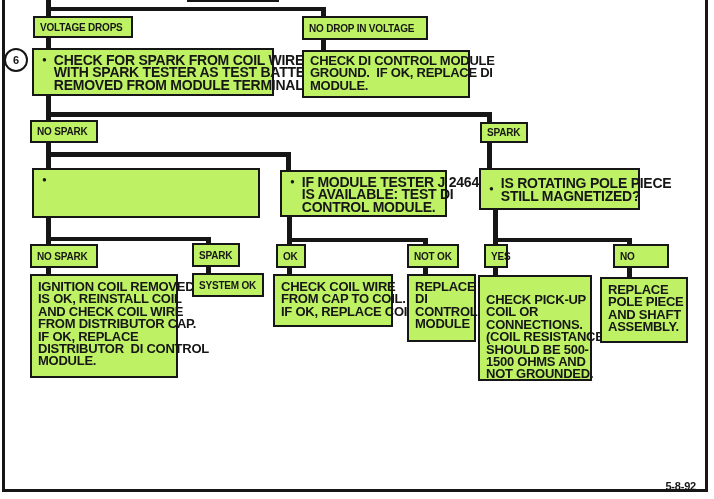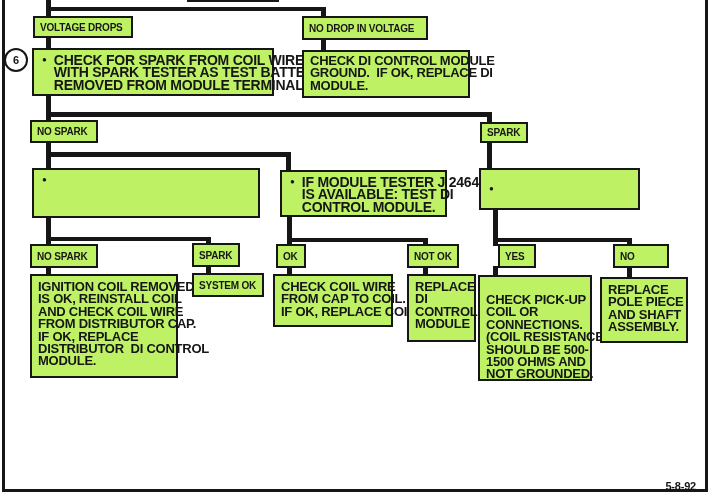--- a/index.html
+++ b/index.html
@@ -94,27 +94,29 @@
     <span class="dot">●</span>
   </div>
   <div class="bx bul" style="left:280px;top:170px;width:167px;height:47px;">
     <span class="dot">●</span>
     <span class="bt">IF MODULE TESTER J 24642
 IS AVAILABLE: TEST DI
 CONTROL MODULE.</span>
   </div>
   <div class="bx bul" style="left:479px;top:168px;width:161px;height:42px;align-items:center;">
     <span class="dot">●</span>
+    <span class="bt">IS ROTATING POLE PIECE
+STILL MAGNETIZED?</span>
   </div>
 
   <div class="bx lbl" style="left:30px;top:244px;width:68px;height:24px;">NO SPARK</div>
   <div class="bx lbl" style="left:192px;top:243px;width:48px;height:24px;">SPARK</div>
   <div class="bx lbl" style="left:276px;top:244px;width:30px;height:24px;">OK</div>
   <div class="bx lbl" style="left:407px;top:244px;width:52px;height:24px;">NOT OK</div>
-  <div class="bx lbl" style="left:498px;top:244px;width:38px;height:24px;">YES</div>
+  <div class="bx lbl" style="left:484px;top:244px;width:24px;height:24px;">YES</div>
   <div class="bx lbl" style="left:613px;top:244px;width:56px;height:24px;">NO</div>
 
   <div class="bx txt" style="left:30px;top:274px;width:148px;height:104px;padding-top:5px;">IGNITION COIL REMOVED
 IS OK, REINSTALL COIL
 AND CHECK COIL WIRE
 FROM DISTRIBUTOR CAP.
 IF OK, REPLACE
 DISTRIBUTOR  DI CONTROL
 MODULE.</div>
   <div class="bx lbl" style="left:192px;top:273px;width:72px;height:24px;">SYSTEM OK</div>

